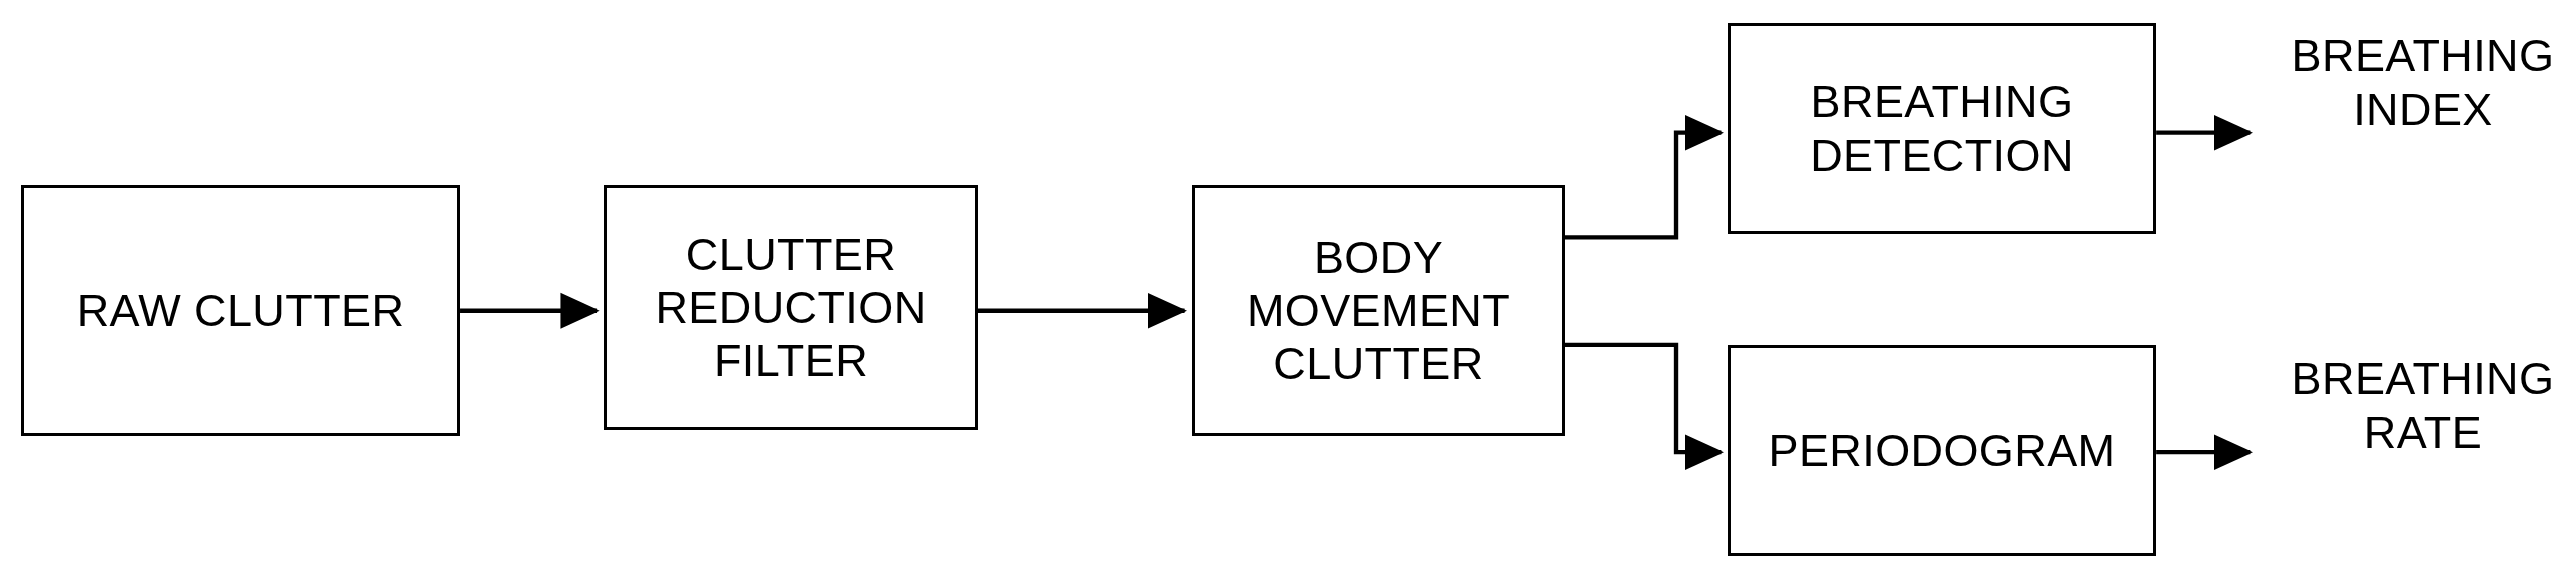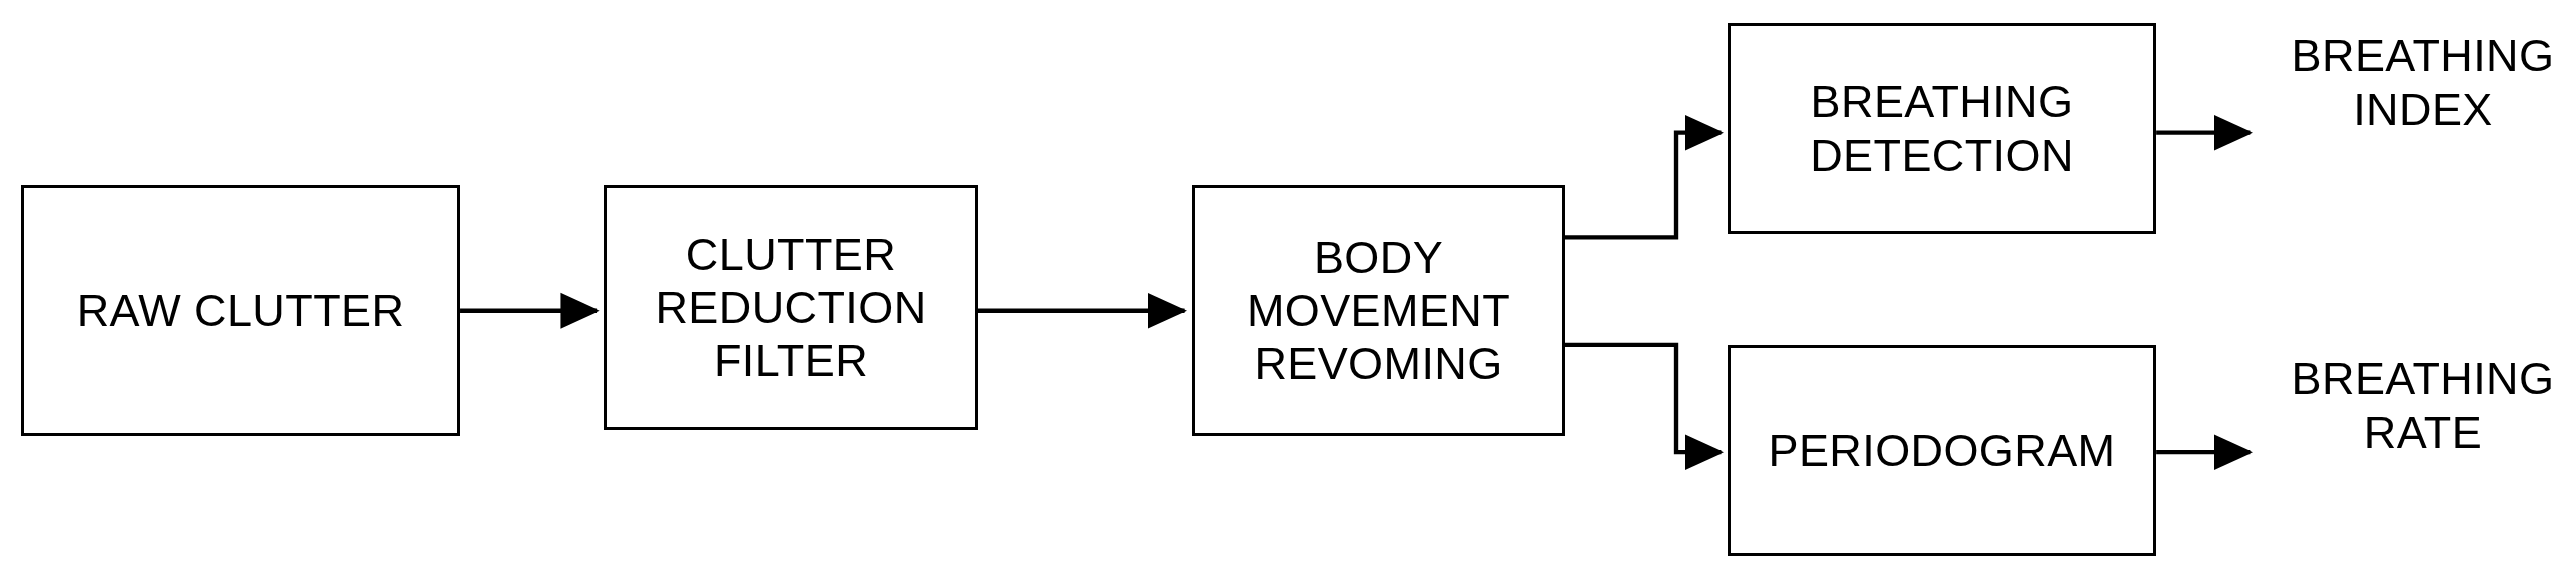--- a/index.html
+++ b/index.html
@@ -90,21 +90,21 @@
 
   <div class="node-box" style="left:604px; top:185px; width:374px; height:245px;">
     <span class="node-label">CLUTTER
 REDUCTION
 FILTER</span>
   </div>
 
   <div class="node-box" style="left:1192px; top:185px; width:373px; height:251px;">
     <span class="node-label">BODY
 MOVEMENT
-REVOMING</span>
+CLUTTER</span>
   </div>
 
   <div class="node-box" style="left:1728px; top:23px; width:428px; height:211px;">
     <span class="node-label">BREATHING
 DETECTION</span>
   </div>
 
   <div class="node-box" style="left:1728px; top:345px; width:428px; height:211px;text-align:right;">
     <span class="node-label">PERIODOGRAM</span>
   </div>

